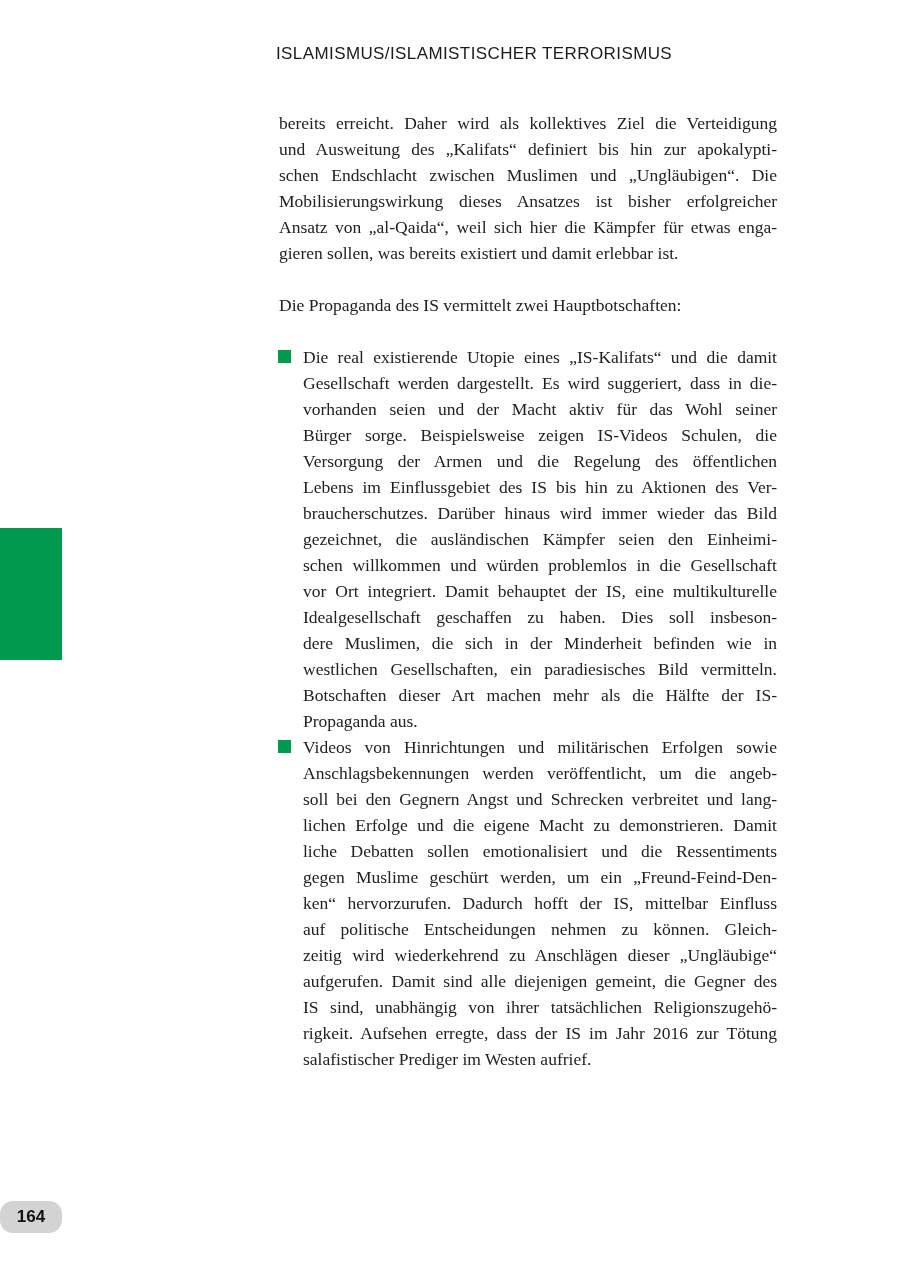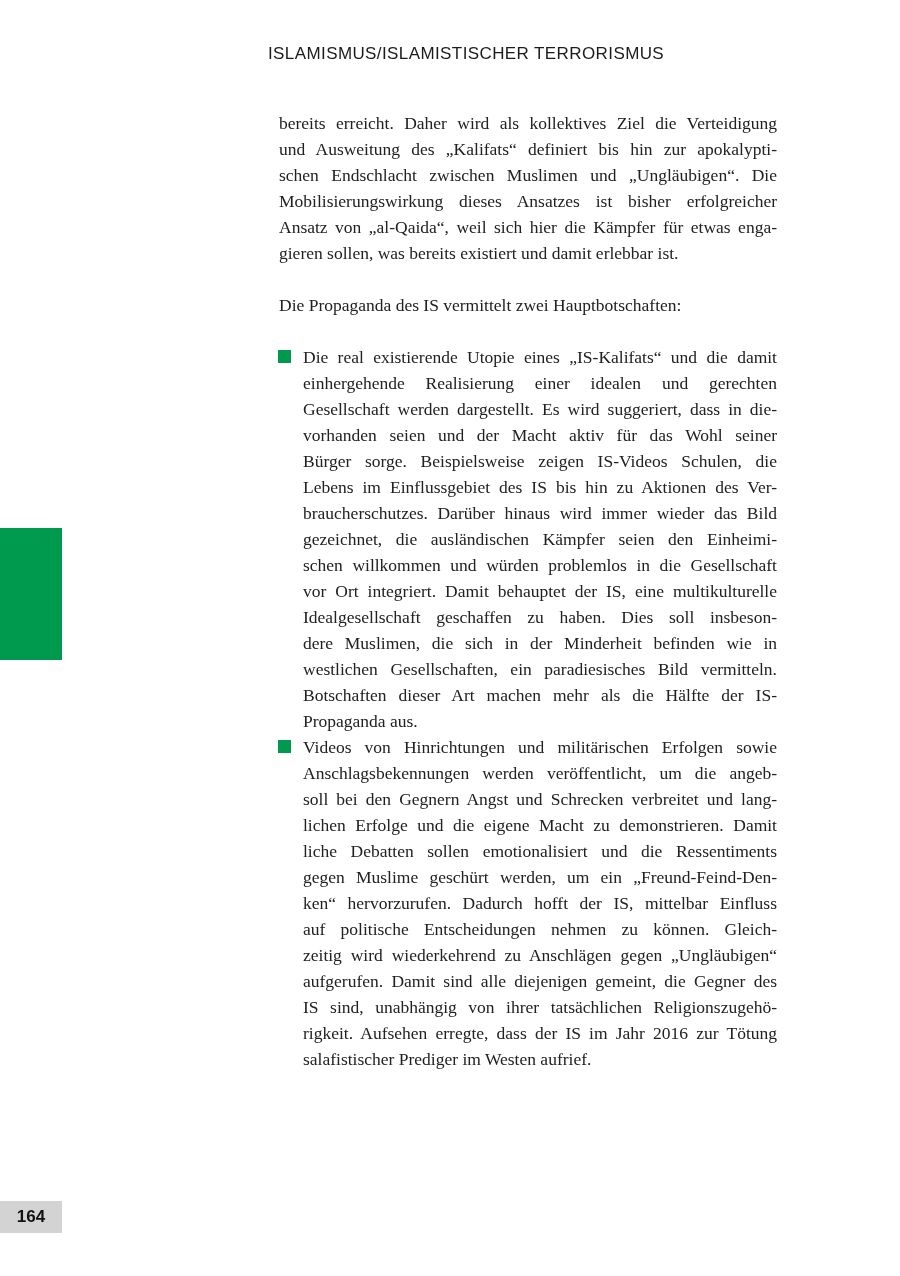--- a/index.html
+++ b/index.html
@@ -11,21 +11,21 @@
   body{
     width:900px;height:1276px;
     background:#ffffff;
     position:relative;
     font-family:"Liberation Serif", serif;
     color:var(--ink);
     overflow:hidden;
   }
   .header-title{
     position:absolute;
-    left:268px;top:44px;
+    left:276px;top:44px;
     font-family:"Liberation Sans", sans-serif;
     font-size:17px;
     letter-spacing:0.4px;
     color:#1b1b1b;
     white-space:nowrap;
   }
   .chapter-tab{
     position:absolute;
     left:0;top:528px;
     width:62px;height:132px;
@@ -64,20 +64,21 @@
     left:0;top:1201px;
     width:62px;height:32px;
     background:var(--gray-box);
     display:flex;
     align-items:center;
     justify-content:center;
     font-family:"Liberation Sans", sans-serif;
     font-weight:bold;
     font-size:17px;
     color:#111111;
+    border-radius:13px;
   }
 </style>
 </head>
 <body>
 
 <div class="header-title">ISLAMISMUS/ISLAMISTISCHER TERRORISMUS</div>
 
 <div class="chapter-tab"></div>
 
 <div class="text-column">
@@ -96,24 +97,24 @@
   <div class="paragraph">
       <div class="line last">Die Propaganda des IS vermittelt zwei Hauptbotschaften:</div>
     </div>
 
   <div class="par-gap"></div>
 
   <div class="bullet-item">
     <span class="bullet-square"></span>
     <div>
         <div class="line">Die real existierende Utopie eines „IS-Kalifats“ und die damit</div>
-        <div class="line">einhergehende Realisierung einer idealen und gerechten</div>
         <div class="line">Gesellschaft werden dargestellt. Es wird suggeriert, dass in die-</div>
         <div class="line">vorhanden seien und der Macht aktiv für das Wohl seiner</div>
         <div class="line">Bürger sorge. Beispielsweise zeigen IS-Videos Schulen, die</div>
+        <div class="line">Versorgung der Armen und die Regelung des öffentlichen</div>
         <div class="line">Lebens im Einflussgebiet des IS bis hin zu Aktionen des Ver-</div>
         <div class="line">braucherschutzes. Darüber hinaus wird immer wieder das Bild</div>
         <div class="line">gezeichnet, die ausländischen Kämpfer seien den Einheimi-</div>
         <div class="line">schen willkommen und würden problemlos in die Gesellschaft</div>
         <div class="line">vor Ort integriert. Damit behauptet der IS, eine multikulturelle</div>
         <div class="line">Idealgesellschaft geschaffen zu haben. Dies soll insbeson-</div>
         <div class="line">dere Muslimen, die sich in der Minderheit befinden wie in</div>
         <div class="line">westlichen Gesellschaften, ein paradiesisches Bild vermitteln.</div>
         <div class="line">Botschaften dieser Art machen mehr als die Hälfte der IS-</div>
         <div class="line last">Propaganda aus.</div>
@@ -124,21 +125,21 @@
     <span class="bullet-square"></span>
     <div>
         <div class="line">Videos von Hinrichtungen und militärischen Erfolgen sowie</div>
         <div class="line">Anschlagsbekennungen werden veröffentlicht, um die angeb-</div>
         <div class="line">soll bei den Gegnern Angst und Schrecken verbreitet und lang-</div>
         <div class="line">lichen Erfolge und die eigene Macht zu demonstrieren. Damit</div>
         <div class="line">liche Debatten sollen emotionalisiert und die Ressentiments</div>
         <div class="line">gegen Muslime geschürt werden, um ein „Freund-Feind-Den-</div>
         <div class="line">ken“ hervorzurufen. Dadurch hofft der IS, mittelbar Einfluss</div>
         <div class="line">auf politische Entscheidungen nehmen zu können. Gleich-</div>
-        <div class="line">zeitig wird wiederkehrend zu Anschlägen gegen „Ungläubigen“</div>
+        <div class="line">zeitig wird wiederkehrend zu Anschlägen dieser „Ungläubige“</div>
         <div class="line">aufgerufen. Damit sind alle diejenigen gemeint, die Gegner des</div>
         <div class="line">IS sind, unabhängig von ihrer tatsächlichen Religionszugehö-</div>
         <div class="line">rigkeit. Aufsehen erregte, dass der IS im Jahr 2016 zur Tötung</div>
         <div class="line last">salafistischer Prediger im Westen aufrief.</div>
       </div>
   </div>
 
 </div>
 
 <div class="page-number-box">

